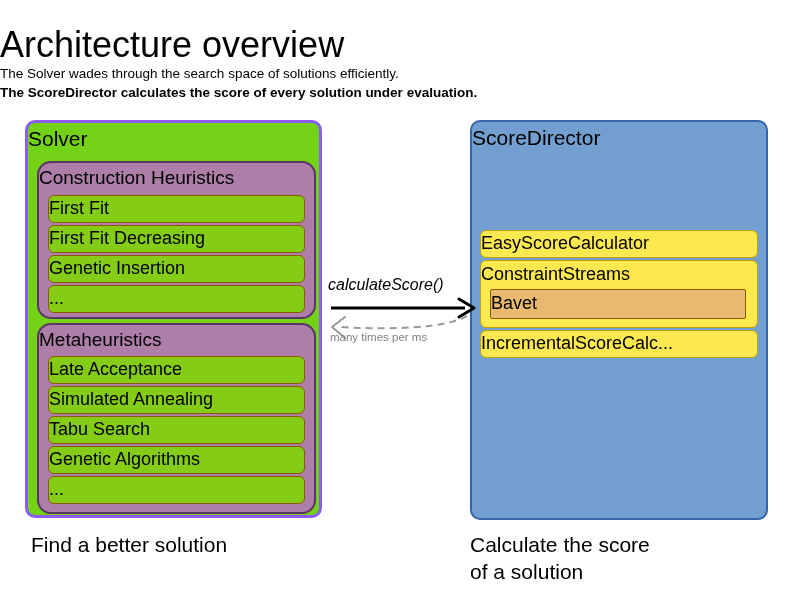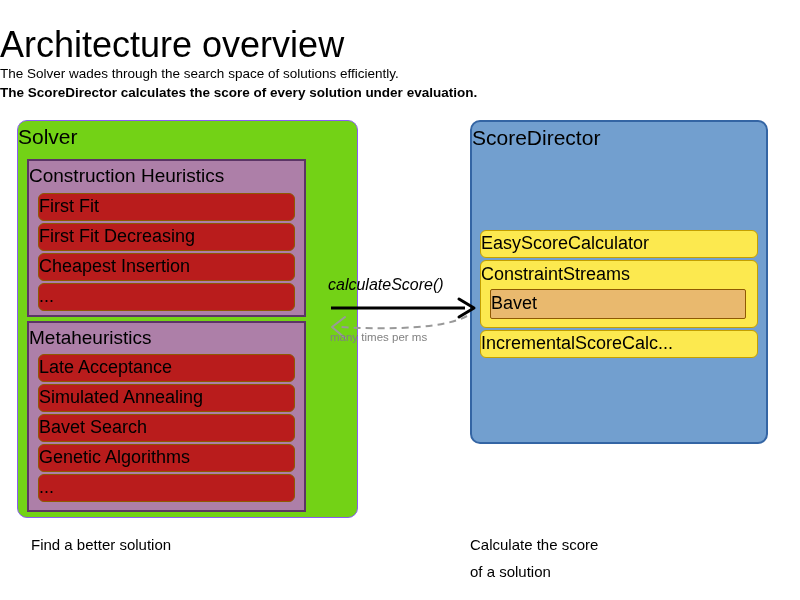--- a/index.html
+++ b/index.html
@@ -9,42 +9,42 @@
   .abs { position: absolute; }
   .center-text { text-align: left; }
 
   #title { left: 0; top: 26px; width: 800px; font-size: 36px; line-height: 38px; }
   .subtitle { left: 0; width: 800px; font-size: 13.5px; line-height: 16px; }
   #subtitle1 { top: 66px; }
   #subtitle2 { top: 85px; font-weight: bold; }
 
   
   #solver-box {
-    left: 17px; top: 120px; width: 341px; height: 398px;
-    background: #73d216; border: 1px solid #8b5cf6; border-radius: 10px;
+    left: 25px; top: 120px; width: 297px; height: 398px;
+    background: #73d216; border: 3px solid #8b5cf6; border-radius: 10px;
   }
   .box-title { left: 0; top: 3px; width: 100%; font-size: 21px; line-height: 26px; }
 
   .group-box {
     left: 9px; width: 279px;
-    background: #ad7fa8; border: 2px solid #5c3566; border-radius: 0;
+    background: #ad7fa8; border: 2px solid #5c3566; border-radius: 14px;
   }
   #construction-box { top: 38px; height: 158px; }
   #metaheuristics-box { top: 200px; height: 191px; }
   .group-title { left: 0; top: 3px; width: 100%; font-size: 19px; line-height: 24px; }
 
   .algo-item {
     left: 9px; width: 257px; height: 28px;
-    background: #b91c1c; border: 1.5px solid #8f5902; border-radius: 6px;
+    background: #84cc16; border: 1.5px solid #8f5902; border-radius: 6px;
     font-size: 18px; line-height: 25px;
   }
 
   
   #scoredirector-box {
-    left: 470px; top: 120px; width: 298px; height: 324px;
+    left: 470px; top: 120px; width: 298px; height: 400px;
     background: #729fcf; border: 2px solid #3465a4; border-radius: 10px;
   }
   .calc-item {
     left: 8px; width: 278px;
     background: #fce94f; border: 1.5px solid #c4a000; border-radius: 6px;
     font-size: 18px; line-height: 25px;
   }
   #calc-easy { top: 108px; height: 28px; }
   #calc-constraintstreams { top: 138px; height: 68px; }
   #calc-incremental { top: 208px; height: 28px; }
@@ -54,47 +54,47 @@
     font-size: 18px; line-height: 27px;
   }
   .calc-label { width: 100%; font-size: 18px; line-height: 26px; }
 
   
   #arrow-layer { left: 0; top: 0; width: 800px; height: 600px; pointer-events: none; }
   #call-label { left: 328px; top: 276px; width: 120px; font-size: 16px; line-height: 18px; font-style: italic; }
   #freq-label { left: 330px; top: 331px; width: 140px; font-size: 11.5px; line-height: 13px; color: #808080; }
 
   
-  .caption { font-size: 15px; line-height: 27px; }
+  .caption { font-size: 21px; line-height: 27px; }
   #caption-solver { left: 31px; top: 531px; width: 297px; }
   #caption-scoredirector { left: 470px; top: 531px; width: 298px; }
 </style>
 </head>
 <body>
 
 <div class="abs center-text" id="title">Architecture overview</div>
 <div class="abs center-text subtitle" id="subtitle1">The Solver wades through the search space of solutions efficiently.</div>
 <div class="abs center-text subtitle" id="subtitle2">The ScoreDirector calculates the score of every solution under evaluation.</div>
 
 <div class="abs" id="solver-box">
   <div class="abs center-text box-title">Solver</div>
 
   <div class="abs group-box" id="construction-box">
     <div class="abs center-text group-title">Construction Heuristics</div>
     <div class="abs center-text algo-item" style="top:32px">First Fit</div>
     <div class="abs center-text algo-item" style="top:62px">First Fit Decreasing</div>
-    <div class="abs center-text algo-item" style="top:92px">Cheapest Insertion</div>
+    <div class="abs center-text algo-item" style="top:92px">Genetic Insertion</div>
     <div class="abs center-text algo-item" style="top:122px">...</div>
   </div>
 
   <div class="abs group-box" id="metaheuristics-box">
     <div class="abs center-text group-title">Metaheuristics</div>
     <div class="abs center-text algo-item" style="top:31px">Late Acceptance</div>
     <div class="abs center-text algo-item" style="top:61px">Simulated Annealing</div>
-    <div class="abs center-text algo-item" style="top:91px">Bavet Search</div>
+    <div class="abs center-text algo-item" style="top:91px">Tabu Search</div>
     <div class="abs center-text algo-item" style="top:121px">Genetic Algorithms</div>
     <div class="abs center-text algo-item" style="top:151px">...</div>
   </div>
 </div>
 
 <div class="abs" id="scoredirector-box">
   <div class="abs center-text box-title">ScoreDirector</div>
 
   <div class="abs center-text calc-item" id="calc-easy">EasyScoreCalculator</div>
 

